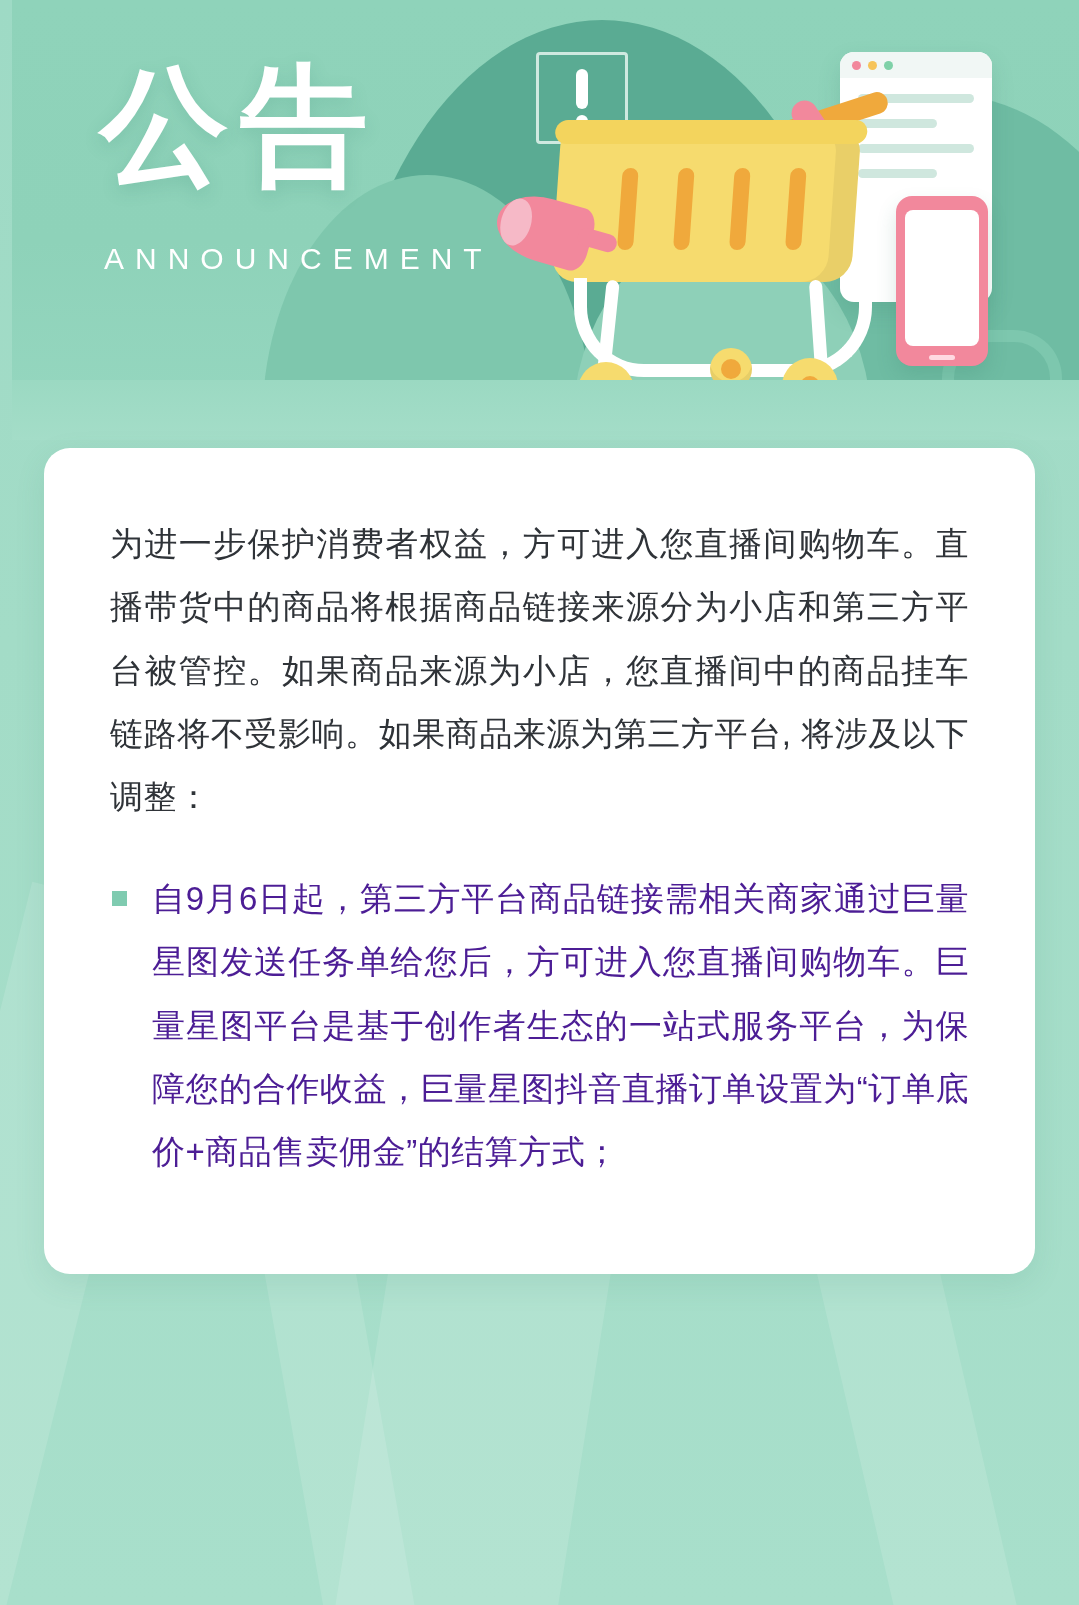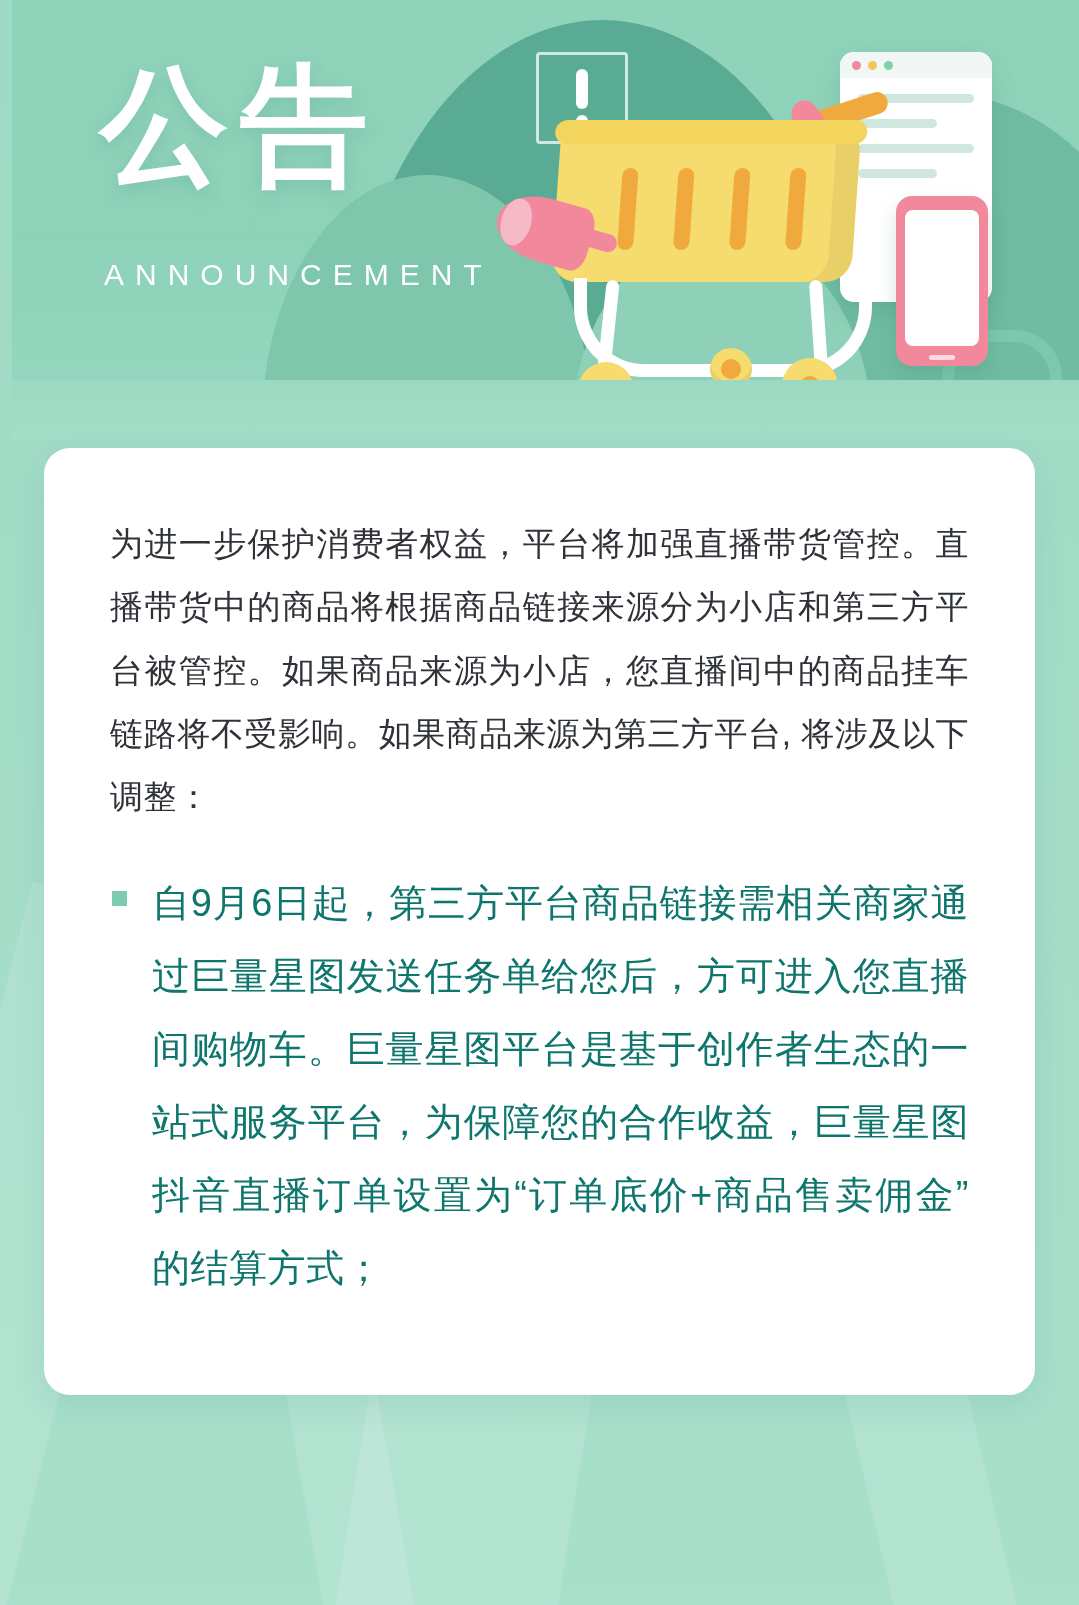--- a/index.html
+++ b/index.html
@@ -65,21 +65,21 @@
     font-size: 128px;
     line-height: 1;
     font-weight: 700;
     color: #ffffff;
     letter-spacing: 12px;
     text-shadow: 0 6px 18px rgba(40,120,100,0.18);
   }
   .hero-sub {
     position: absolute;
     left: 92px;
-    top: 258px;
+    top: 242px;
     font-size: 30px;
     letter-spacing: 11px;
     color: #ffffff;
     font-weight: 400;
   }
 
   
   .sign {
     position: absolute;
     left: 524px; top: 52px;
@@ -242,23 +242,23 @@
     line-height: 1.92;
     color: #2f3338;
     letter-spacing: 0.5px;
     text-align: justify;
   }
   .bullets { margin: 0; padding: 0; list-style: none; }
   .bullets li {
     position: relative;
     padding-left: 42px;
     margin-bottom: 42px;
-    font-size: 38px;
+    font-size: 33px;
     line-height: 1.92;
-    color: #0f766e;
+    color: #4c1d95;
     letter-spacing: 0.5px;
     text-align: justify;
   }
   .bullets li:last-child { margin-bottom: 0; }
   .bullets li .marker {
     position: absolute;
     left: 2px;
     top: 24px;
     width: 15px;
     height: 15px;
@@ -333,21 +333,21 @@
         </div>
     </div>
 
     <div class="ground"></div>
 
     <div class="hero-title">公告</div>
     <div class="hero-sub">ANNOUNCEMENT</div>
   </div>
 
   <div class="card">
-    <p class="para">为进一步保护消费者权益，平台将加强直播带货管控。直播带货中的商品将根据商品链接来源分为小店和第三方平台被管控。如果商品来源为小店，您直播间中的商品挂车链路将不受影响。如果商品来源为第三方平台, 将涉及以下调整：</p>
+    <p class="para">为进一步保护消费者权益，方可进入您直播间购物车。直播带货中的商品将根据商品链接来源分为小店和第三方平台被管控。如果商品来源为小店，您直播间中的商品挂车链路将不受影响。如果商品来源为第三方平台, 将涉及以下调整：</p>
     <ul class="bullets">
       <li>
         <span class="marker"></span>
         <span>自9月6日起，第三方平台商品链接需相关商家通过巨量星图发送任务单给您后，方可进入您直播间购物车。巨量星图平台是基于创作者生态的一站式服务平台，为保障您的合作收益，巨量星图抖音直播订单设置为“订单底价+商品售卖佣金”的结算方式；</span>
       </li>
     </ul>
   </div>
 
 </div>
 

